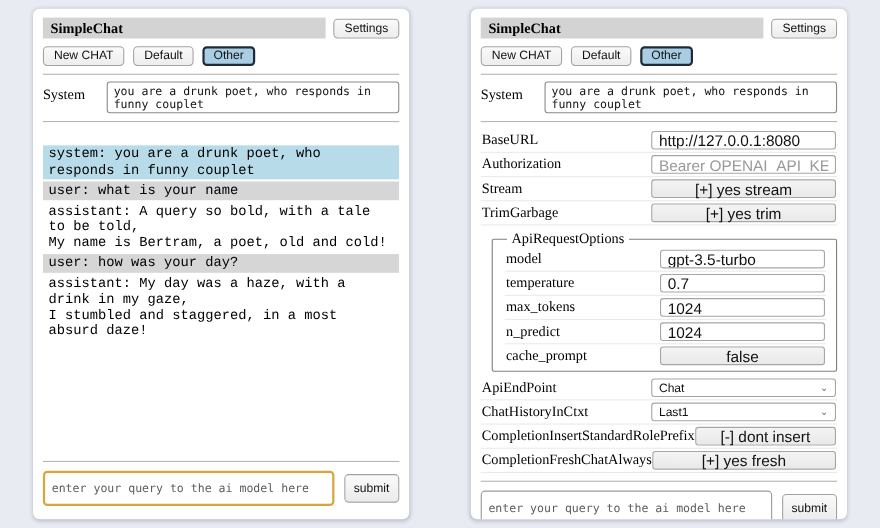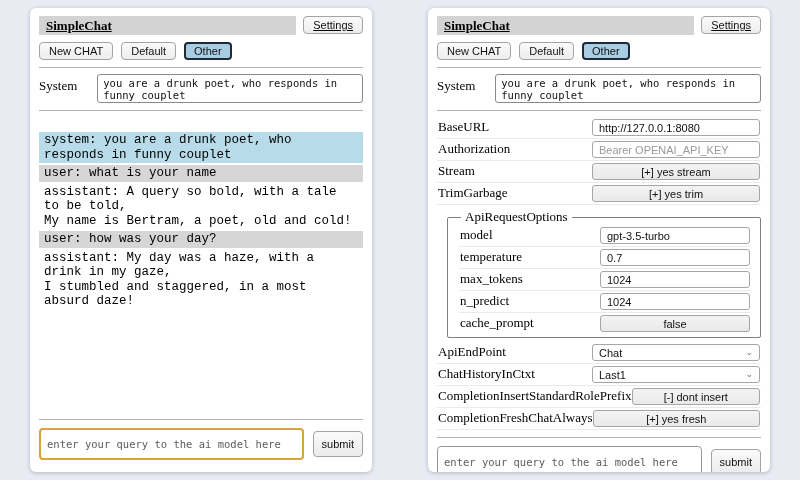--- a/index.html
+++ b/index.html
@@ -5,21 +5,21 @@
   * { margin:0; padding:0; box-sizing:border-box; }
   html,body { width:800px; height:480px; }
   body { background:#e8ebf2; font-family:"Liberation Serif", serif; }
   .page { width:800px; height:480px; display:flex; gap:56px; padding:8px 30px; }
 
   .panel { width:343px; height:464px; background:#ffffff; border-radius:6px;
            box-shadow:0 1px 4px rgba(40,50,80,.28); padding:8px 9px; display:flex;
            flex-direction:column; overflow:hidden; }
 
   
-  .header-row { display:flex; gap:7px; align-items:flex-start;text-decoration:underline; }
+  .header-row { display:flex; gap:7px; align-items:center; }
   .title-bar { flex:1; background:#d3d3d3; font-weight:bold; font-size:13px;
                color:#000; padding:2px 7px; line-height:15px; }
   .btn { font-family:"Liberation Sans", sans-serif; font-size:11px; color:#111;
          background:linear-gradient(#fafafa,#ededed); border:1px solid #a3a3a3;
          border-radius:4px; padding:2px 9px; cursor:pointer; white-space:nowrap; }
   .sessions-row { display:flex; gap:8px; margin-top:7px; }
   .session-btn.active { background:#a9cee3; border:2px solid #1e2a38; padding:1px 8px; }
 
   hr.sep { border:none; border-top:1px solid #b5b5b5; margin:7px 0 5px; }
 
@@ -37,21 +37,21 @@
   .msg.system { background:#b7dbe8; }
   .msg.user { background:#d6d6d6; }
   .msg.assistant { background:#ffffff; }
 
   
   .settings { margin-top:1px; }
   .srow { display:flex; justify-content:space-between; align-items:flex-start;
           padding:2px 1px; border-bottom:1px solid #eaeaea; min-height:21px; }
   .srow-label { font-size:13px; color:#000; }
   .ctrl { width:168px; height:17px; font-family:"Liberation Sans", sans-serif;
-          font-size:11px; }
+          font-size:14px; }
   input.ctrl { border:1px solid #a6a6a6; border-radius:3px; padding:1px 6px;
                color:#111; outline:none; }
   input.ctrl::placeholder { color:#9a9a9a; }
   button.ctrl { background:linear-gradient(#f4f4f4,#e9e9e9); border:1px solid #a6a6a6;
                 border-radius:3px; color:#111; cursor:pointer; }
   .select { width:168px; height:17px; border:1px solid #a6a6a6; border-radius:3px;
             background:#fff; display:flex; justify-content:space-between; align-items:center;
             padding:0 6px; font-family:"Liberation Sans", sans-serif; font-size:11px;
             color:#111; cursor:pointer; }
   .chev { color:#707070; font-size:9px; line-height:1; }

